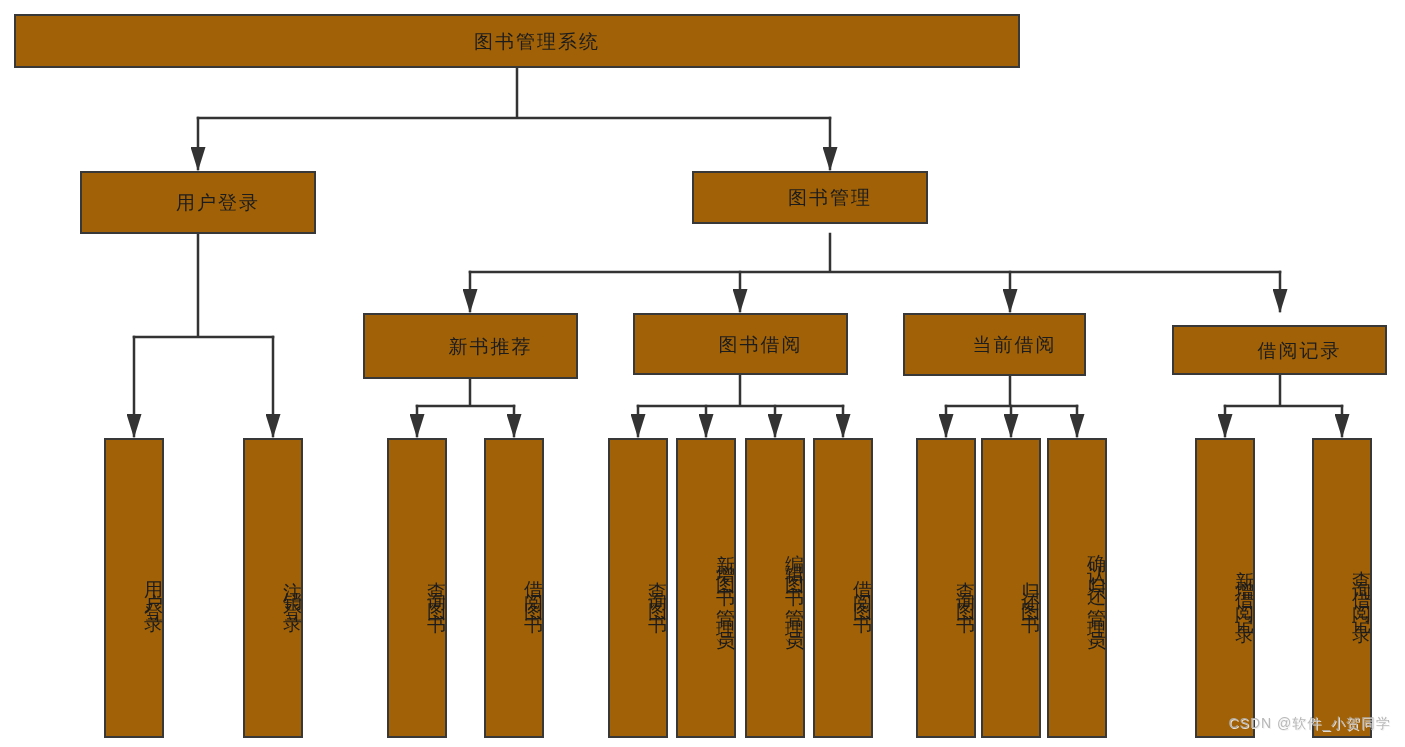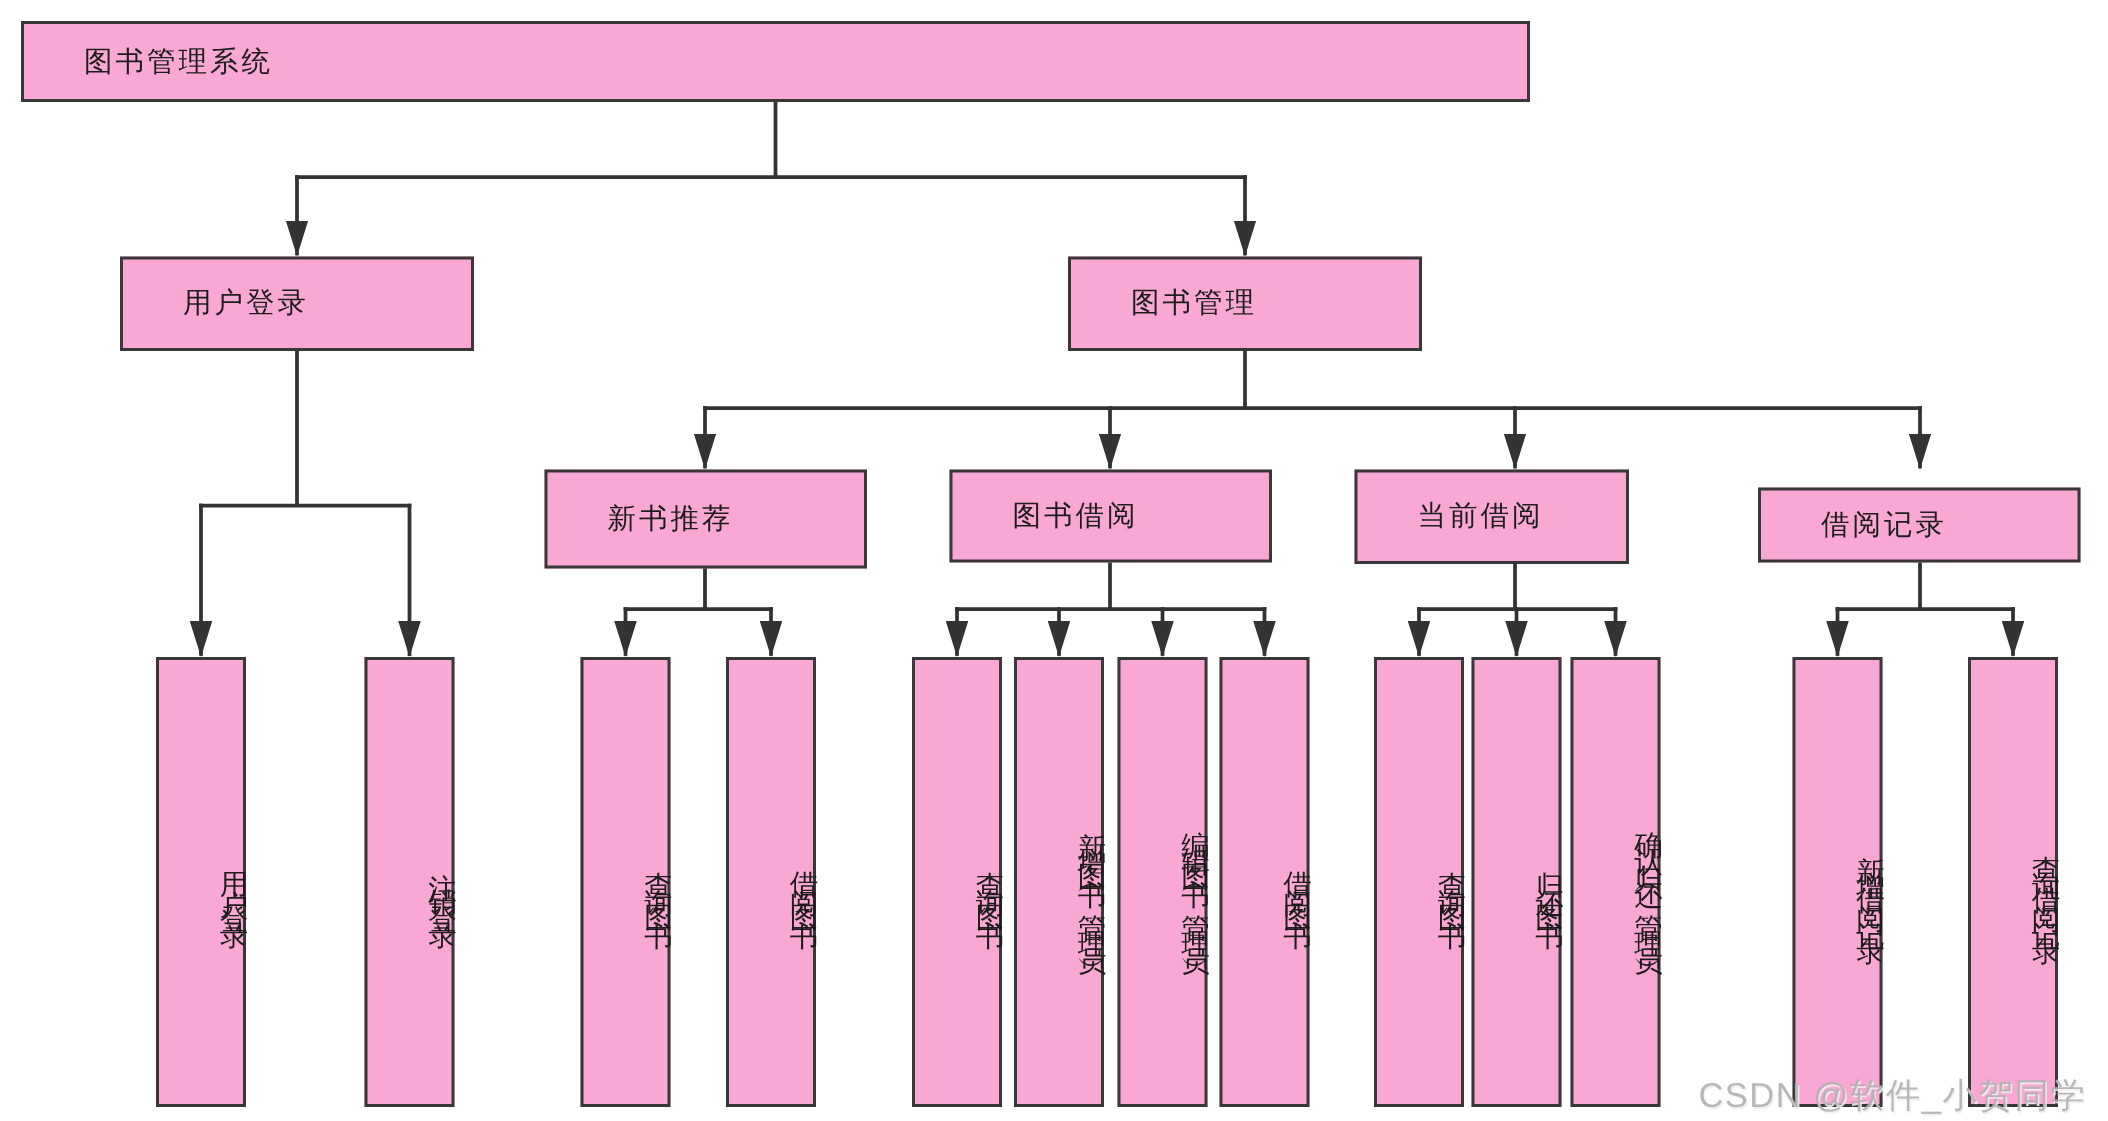--- a/index.html
+++ b/index.html
@@ -2,33 +2,33 @@
 <html><head>
 <meta charset="utf-8">
 <style>
   html,body{margin:0;padding:0;}
   body{
     width:1405px;height:747px;position:relative;background:#ffffff;
     font-family:"Liberation Sans", sans-serif;overflow:hidden;
   }
   .connectors{position:absolute;left:0;top:0;width:1405px;height:747px;}
   .box{
-    position:absolute;background:#f9a8d4;border:2.5px solid #383838;
-    box-sizing:border-box;display:flex;align-items:center;
+    position:absolute;background:#a16207;border:2.5px solid #383838;
+    box-sizing:border-box;display:flex;align-items:center;justify-content:center;
     color:#1c1c1c;text-align:center;padding-left:40px;
   }
   .box.root{border-width:2px;}
   .box.h span{font-size:19px;letter-spacing:2px;line-height:1;white-space:nowrap;}
   .box.v span{
     writing-mode:vertical-rl;text-orientation:mixed;
     font-size:19px;letter-spacing:11px;line-height:1;
   }
   .watermark{
     position:absolute;right:14px;top:715px;
-    font-size:23px;color:rgba(178,178,178,0.92);
+    font-size:14px;color:rgba(178,178,178,0.92);
     text-shadow:1px 1px 0 rgba(240,240,240,0.9);
     letter-spacing:1px;white-space:nowrap;
   }
 </style>
 </head>
 <body>
 
 <svg class="connectors" viewBox="0 0 1405 747" xmlns="http://www.w3.org/2000/svg">
   <defs>
     <marker id="arrow" viewBox="0 0 24 15" markerWidth="24" markerHeight="15" markerUnits="userSpaceOnUse" refX="22" refY="7.5" orient="auto">
@@ -73,21 +73,21 @@
 </svg>
 
 <div class="box h root" style="left:14px;top:14px;width:1006px;height:54px;">
   <span>图书管理系统</span>
 </div>
 
 <div class="box h" style="left:80px;top:171px;width:236px;height:63px;">
   <span>用户登录</span>
 </div>
 
-<div class="box h" style="left:712px;top:171px;width:236px;height:63px;">
+<div class="box h" style="left:692px;top:171px;width:236px;height:53px;">
   <span>图书管理</span>
 </div>
 
 <div class="box h" style="left:363px;top:313px;width:215px;height:66px;">
   <span>新书推荐</span>
 </div>
 
 <div class="box h" style="left:633px;top:313px;width:215px;height:62px;">
   <span>图书借阅</span>
 </div>

